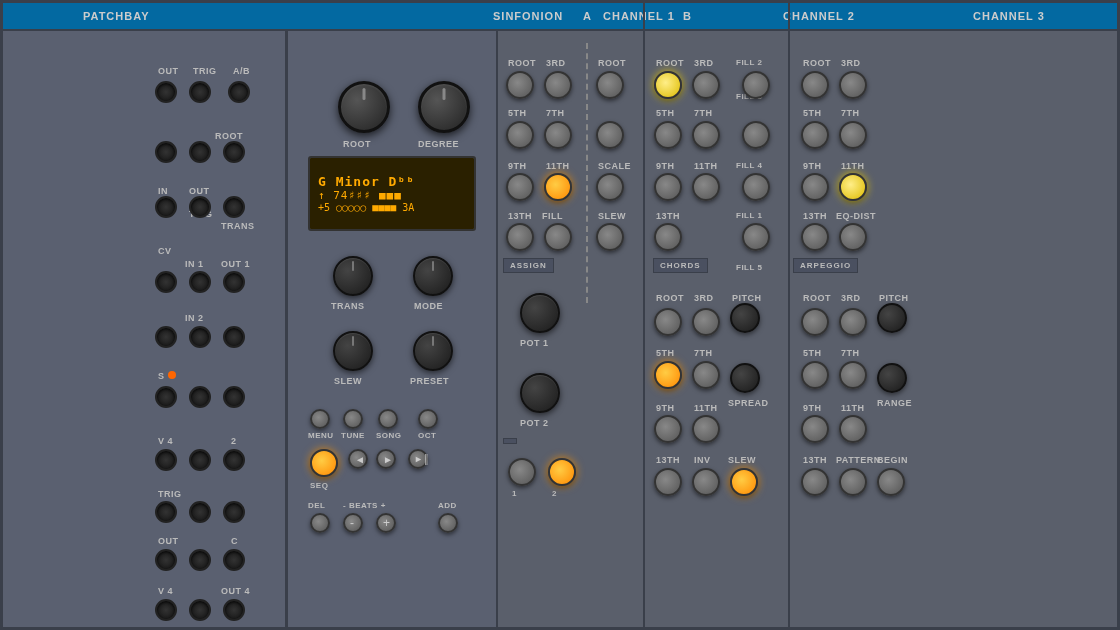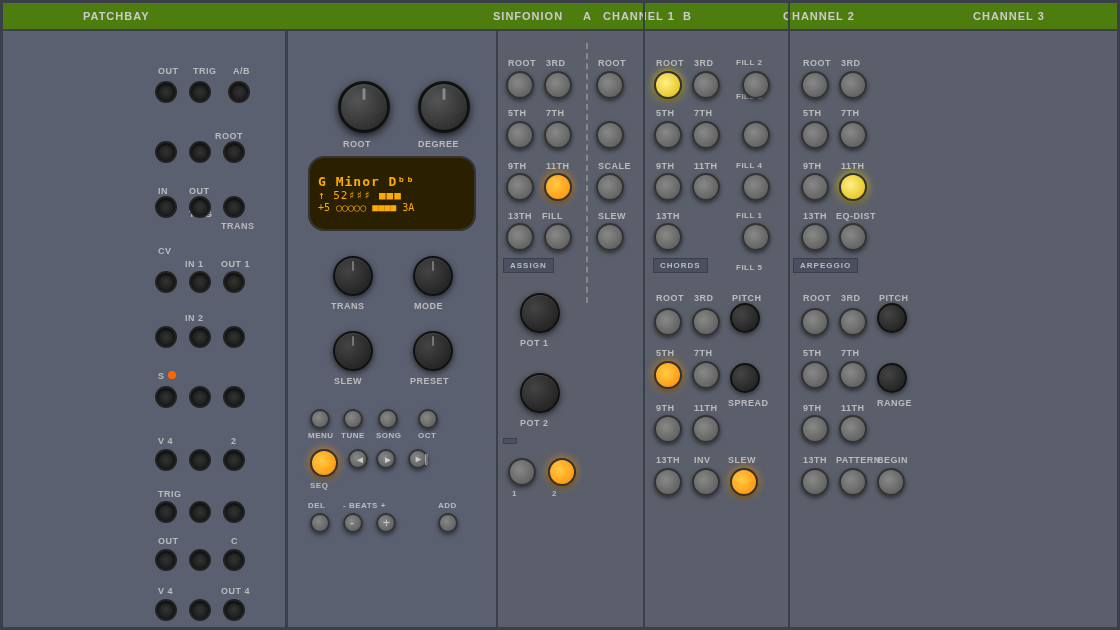--- a/index.html
+++ b/index.html
@@ -19,21 +19,21 @@
       border: 3px solid #3a3f4a;
     }
 
     
     .top-bar {
       position: absolute;
       top: 0;
       left: 0;
       right: 0;
       height: 28px;
-      background: #4d7c0f;
+      background: #0369a1;
       display: flex;
       align-items: center;
       padding: 0 10px;
       border-bottom: 2px solid #3a3f4a;
     }
 
     .section-label {
       color: #ccc;
       font-size: 11px;
       font-weight: bold;
@@ -391,24 +391,24 @@
     <div class="knob-large" style="left:50px; top:50px;">
       <div style="width:3px; height:12px; background:#888; position:absolute; top:4px; left:50%; transform:translateX(-50%); border-radius:2px;"></div>
     </div>
     <span class="label" style="left:55px; top:108px;">ROOT</span>
 
     <div class="knob-large" style="left:130px; top:50px;">
       <div style="width:3px; height:12px; background:#888; position:absolute; top:4px; left:50%; transform:translateX(-50%); border-radius:2px;"></div>
     </div>
     <span class="label" style="left:130px; top:108px;">DEGREE</span>
 
-    <div class="display" style="left:20px; top:125px; width:168px; height:75px;border-radius:16px;">
+    <div class="display" style="left:20px; top:125px; width:168px; height:75px;">
       <div class="display-inner">
         <div class="display-line1">G  Minor   Dᵇᵇ</div>
-        <div class="display-line2">↑  52♯♯♯  ■■■</div>
+        <div class="display-line2">↑  74♯♯♯  ■■■</div>
         <div class="display-line3">+5   ○○○○○  ■■■■  3A</div>
       </div>
     </div>
 
     <div class="knob-medium" style="left:45px; top:225px;">
       <div style="width:2px; height:10px; background:#777; position:absolute; top:3px; left:50%; transform:translateX(-50%); border-radius:2px;"></div>
     </div>
     <span class="label" style="left:43px; top:270px;">TRANS</span>
 
     <div class="knob-medium" style="left:125px; top:225px;">

